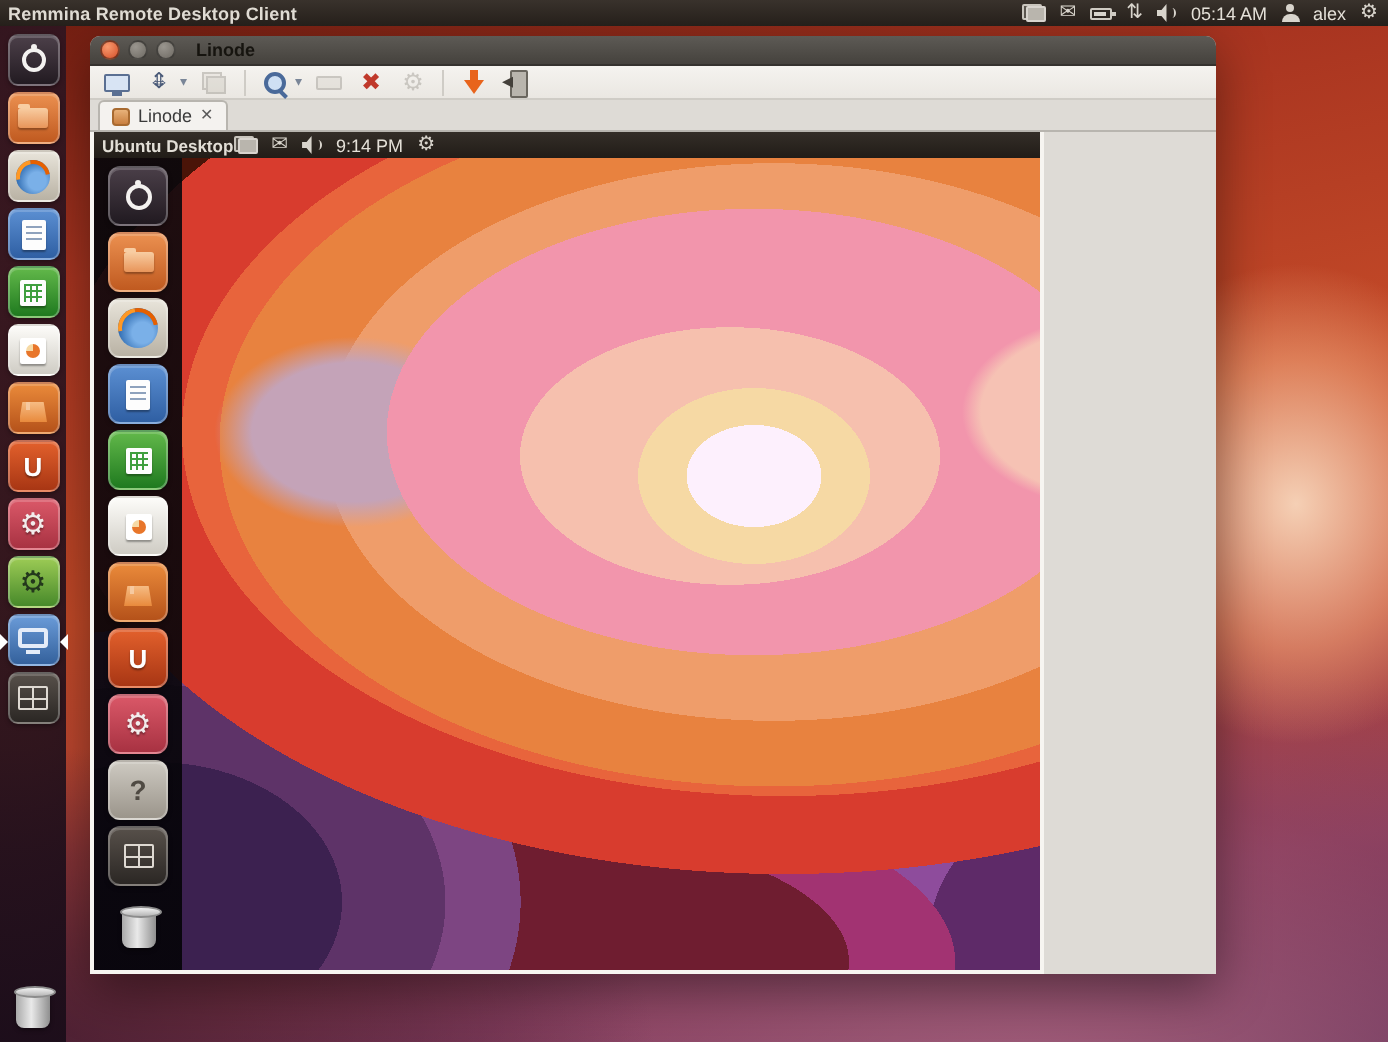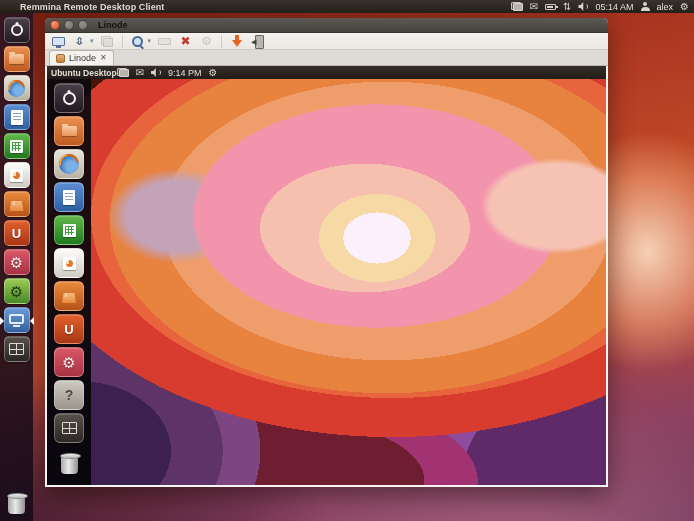--- a/index.html
+++ b/index.html
@@ -6,21 +6,21 @@
   *{box-sizing:border-box;font-family:"Liberation Sans","DejaVu Sans",sans-serif;}
   .screen{position:relative;width:694px;height:521px;overflow:hidden;
     background:
       radial-gradient(ellipse 140px 160px at 648px 252px, rgba(248,215,188,.95) 0%, rgba(242,170,128,.55) 45%, rgba(230,120,80,0) 75%),
       radial-gradient(ellipse 420px 190px at 0px 521px, rgba(52,22,42,.8) 0%, rgba(70,30,55,.45) 50%, rgba(70,30,55,0) 78%),
       radial-gradient(ellipse 520px 300px at 520px 560px, rgba(176,106,133,.85) 0%, rgba(140,70,110,.4) 55%, rgba(140,70,110,0) 80%),
       linear-gradient(168deg,#6e1c10 0%,#a83420 22%,#c44a28 48%,#b84436 66%,#8f3f58 84%,#5e2f52 100%);}
   
   .panel{position:absolute;left:0;top:0;width:694px;height:13px;display:flex;align-items:center;
     background:linear-gradient(#39322c,#251f1a);color:#dfdbd3;font-size:9px;z-index:30;}
-  .panel .ptitle{font-weight:bold;margin-left:20px;letter-spacing:.1px;}
+  .panel .ptitle{font-weight:bold;margin-left:4px;letter-spacing:.1px;}
   .panel .spacer{flex:1;}
   .tray{display:flex;align-items:center;gap:7px;margin-right:5px;}
   .tico{display:inline-flex;align-items:center;justify-content:center;color:#d8d4cc;font-size:10px;line-height:1;}
   .net{position:relative;width:12px;height:9px;}
   .net::before{content:"";position:absolute;left:0;top:0;width:8px;height:6px;border:1px solid #c9c5bd;background:#5a554e;border-radius:1px;}
   .net::after{content:"";position:absolute;right:0;bottom:0;width:8px;height:6px;border:1px solid #d8d4ce;background:#b9b5ad;border-radius:1px;}
   .batt{position:relative;width:11px;height:6px;border:1px solid #cfcbc3;border-radius:1px;}
   .batt::before{content:"";position:absolute;left:1px;top:1px;bottom:1px;width:6px;background:#d8d4cc;}
   .batt::after{content:"";position:absolute;right:-3px;top:1px;width:2px;height:2px;background:#cfcbc3;}
   .vol{position:relative;width:10px;height:9px;}
@@ -122,21 +122,21 @@
   .i-cone::after{content:"";position:absolute;left:1px;top:5px;width:0;height:0;border-left:5px solid transparent;border-right:5px solid transparent;border-top:7px solid #e8641c;}
   .i-plug{position:relative;width:13px;height:12px;}
   .i-plug::before{content:"";position:absolute;right:0;top:0;width:7px;height:12px;border:1px solid #6a665e;background:#b9b5ad;border-radius:1px;}
   .i-plug::after{content:"◂";position:absolute;left:0;top:0;font-size:11px;line-height:12px;color:#44403a;}
   .tabbar{position:relative;height:16px;background:#dedbd6;border-bottom:1px solid #b8b5af;display:flex;align-items:flex-end;padding-left:4px;}
   .tab{display:flex;align-items:center;gap:4px;height:15px;padding:0 6px;background:#f4f2ef;
     border:1px solid #b8b5af;border-bottom:none;border-radius:3px 3px 0 0;font-size:9px;color:#3a3a3a;}
   .tabico{width:9px;height:9px;border-radius:2px;background:linear-gradient(#e8b27a,#c97f3f);border:1px solid #a86a30;}
   .tabclose{font-size:8px;color:#5a5a5a;font-weight:bold;line-height:1;}
   
-  .rview{position:absolute;left:0;top:48px;width:563px;height:421px;
+  .rview{position:absolute;left:0;top:48px;width:477px;height:421px;
     border-left:2px solid #f7f5f1;border-right:2px solid #f7f5f1;border-bottom:2px solid #f7f5f1;background:#000;}
   .rscreen{position:absolute;inset:0;overflow:hidden;
     background:
       radial-gradient(ellipse 58px 44px at 330px 172px, #fdf0fd 0 58%, #f6d9a4 58% 100%, rgba(0,0,0,0) 100%),
       radial-gradient(ellipse 150px 92px at 318px 162px, #f6c0ae 0 70%, rgba(0,0,0,0) 70%),
       radial-gradient(ellipse 95px 60px at 510px 140px, #f6c2b4 0 70%, rgba(0,0,0,0) 80%),
       radial-gradient(ellipse 255px 155px at 330px 150px, #f295ac 0 72%, rgba(0,0,0,0) 72%),
       radial-gradient(ellipse 85px 58px at 130px 150px, #c4a3b8 0 60%, rgba(0,0,0,0) 82%),
       radial-gradient(ellipse 330px 205px at 340px 155px, #ef9d6a 0 68%, #e8823f 68% 84%, rgba(0,0,0,0) 84%),
       radial-gradient(ellipse 430px 260px at 345px 150px, #e8643c 0 70%, #d83c2e 70% 85%, rgba(0,0,0,0) 85%),

